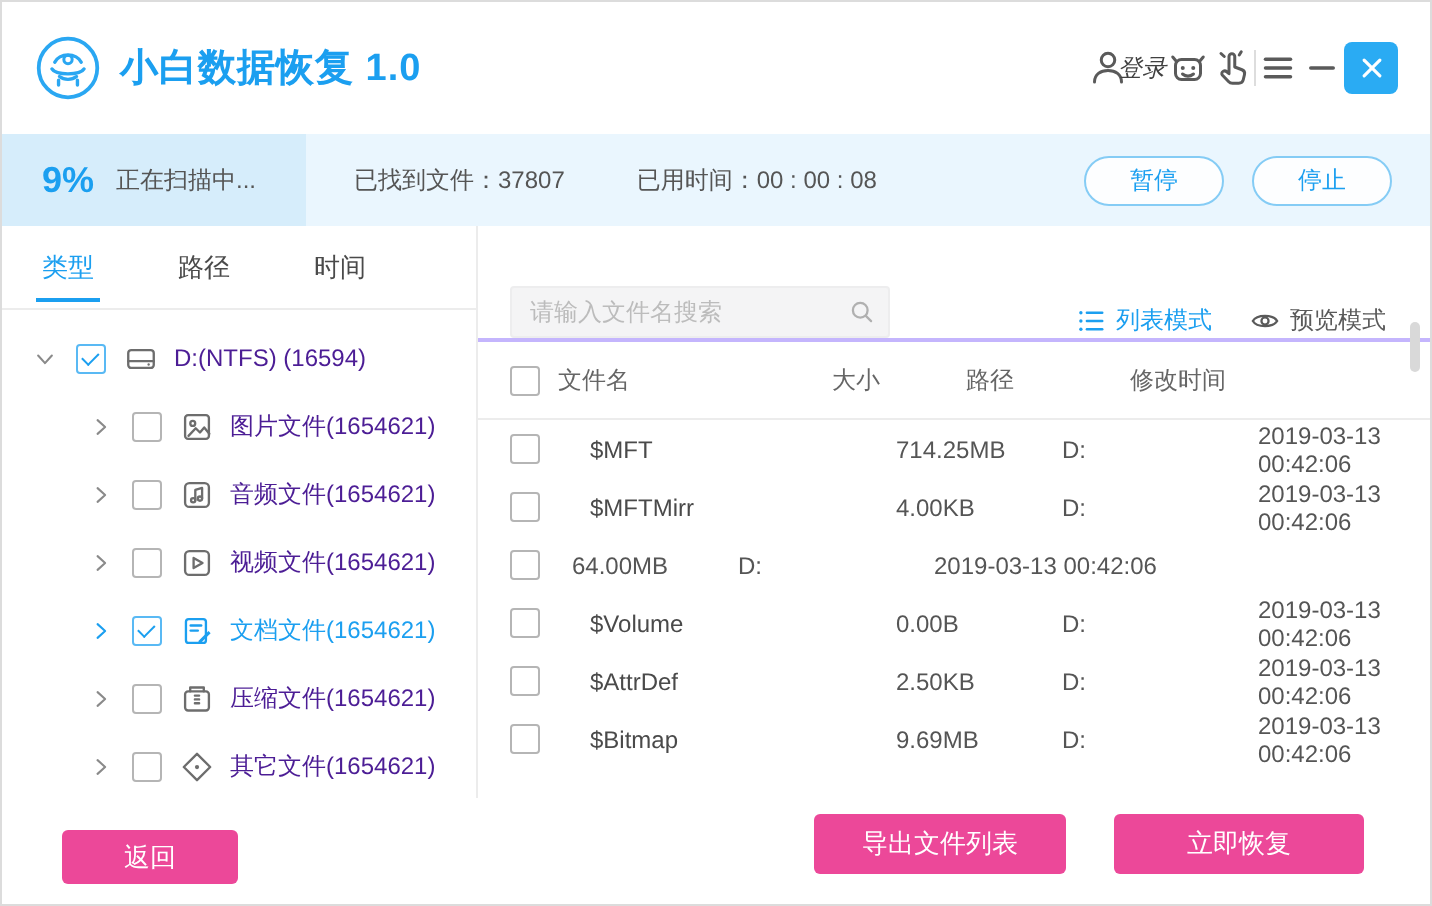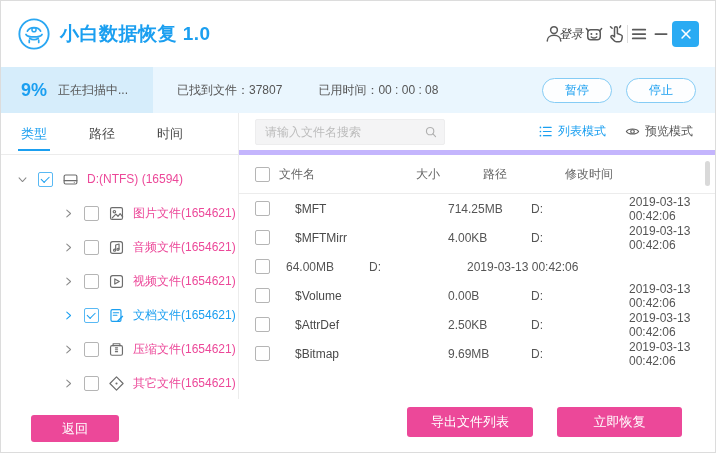--- a/index.html
+++ b/index.html
@@ -30,35 +30,35 @@
   
   .body-row{display:flex;height:286px;}
   .sidebar{width:238px;border-right:1px solid #ececec;box-sizing:border-box;flex:0 0 auto;display:flex;flex-direction:column;}
   .tabs{height:42px;display:flex;align-items:center;padding-left:18px;gap:38px;border-bottom:1px solid #ececec;box-sizing:border-box;}
   .tab{font-size:13px;color:#4a4a4a;position:relative;cursor:pointer;padding:13px 2px;}
   .tab.active{color:#1b9ff0;}
   .tab.active::after{content:"";position:absolute;left:-1px;right:-1px;bottom:5px;height:2px;background:#1b9ff0;}
   .tree{padding-top:7px;overflow:hidden;}
   .tree-row{height:34px;display:flex;align-items:center;cursor:pointer;}
   .tree-row.lvl0{padding-left:14px;}
-  .tree-row.lvl1{padding-left:60px;}
+  .tree-row.lvl1{padding-left:42px;}
   .chev{width:14px;height:14px;color:#8a8a8a;display:flex;align-items:center;justify-content:center;flex:0 0 auto;}
   .chev svg{width:11px;height:11px;}
   .chev.down svg{transform:rotate(90deg);}
   .cb{width:13px;height:13px;border:1px solid #b5b5b5;border-radius:2px;background:#fff;margin-left:9px;flex:0 0 auto;position:relative;}
   .cb.checked{border-color:#59b9f4;}
   .cb.checked::after{content:"";position:absolute;left:2px;top:3px;width:7px;height:3.5px;border-left:1.6px solid #1b9ff0;border-bottom:1.6px solid #1b9ff0;transform:rotate(-45deg);}
   .ticon{width:17px;height:17px;color:#6d6d6d;margin-left:9px;flex:0 0 auto;}
   .ticon svg{width:17px;height:17px;}
-  .tlabel{font-size:12px;color:#ec4899;margin-left:8px;white-space:nowrap;}
+  .tlabel{font-size:12px;color:#4c1d95;margin-left:8px;white-space:nowrap;}
   .tree-row.selected .chev,.tree-row.selected .ticon{color:#1b9ff0;}
   .tree-row.selected .tlabel{color:#1b9ff0;}
   
   .main{flex:1;position:relative;display:flex;flex-direction:column;}
-  .toolbar{height:42px;display:flex;align-items:center;padding-left:16px;border-bottom:5px solid #c4b5fd;box-sizing:border-box;}
+  .toolbar{height:58px;display:flex;align-items:flex-end;padding-left:16px;border-bottom:2px solid #c4b5fd;box-sizing:border-box;}
   .search-box{width:190px;height:26px;background:#f4f4f5;border:1px solid #ededee;border-radius:2px;display:flex;align-items:center;box-sizing:border-box;}
   .search-box input{flex:1;border:none;background:transparent;outline:none;font-size:12px;color:#555;padding:0 6px 0 9px;font-family:inherit;min-width:0;}
   .search-box input::placeholder{color:#bcbcbc;}
   .search-ic{width:26px;height:100%;display:flex;align-items:center;justify-content:center;color:#b0b0b0;cursor:pointer;}
   .search-ic svg{width:14px;height:14px;}
   .toolbar .spacer{flex:1;}
   .mode{display:flex;align-items:center;gap:5px;font-size:12px;cursor:pointer;}
   .mode svg{width:15px;height:15px;}
   .mode.list{color:#1b9ff0;margin-right:19px;}
   .mode.preview{color:#5a5a5a;margin-right:22px;}

